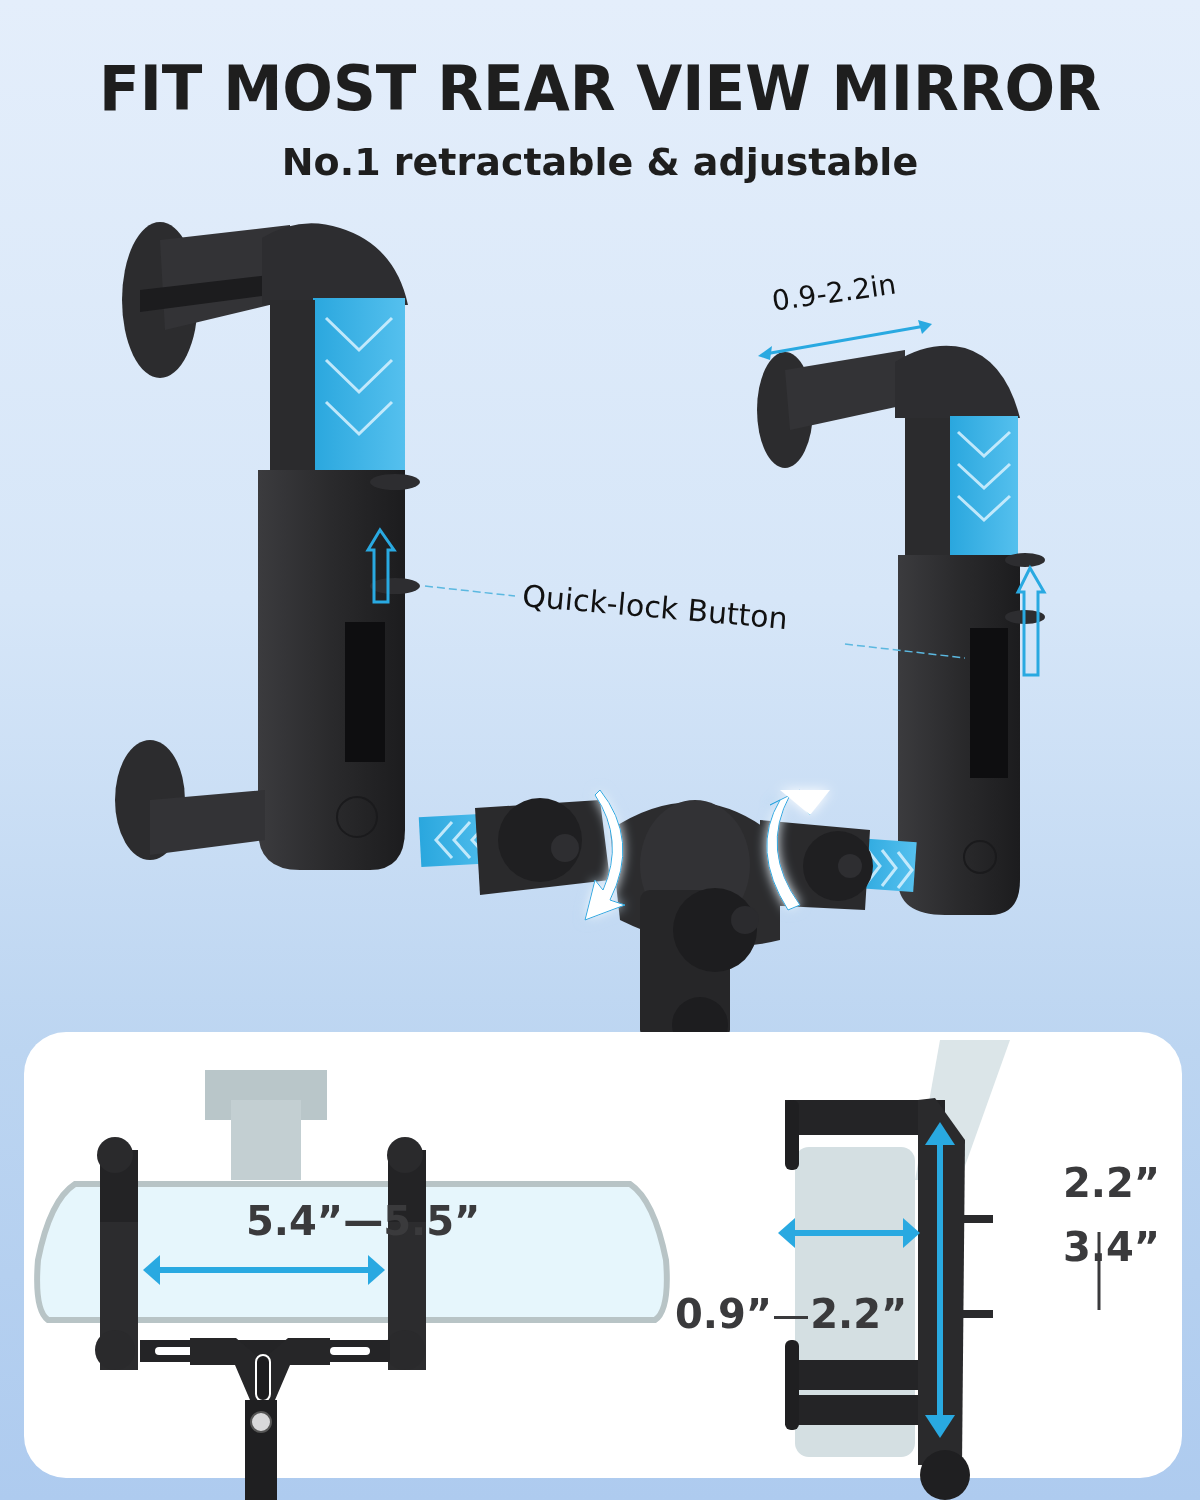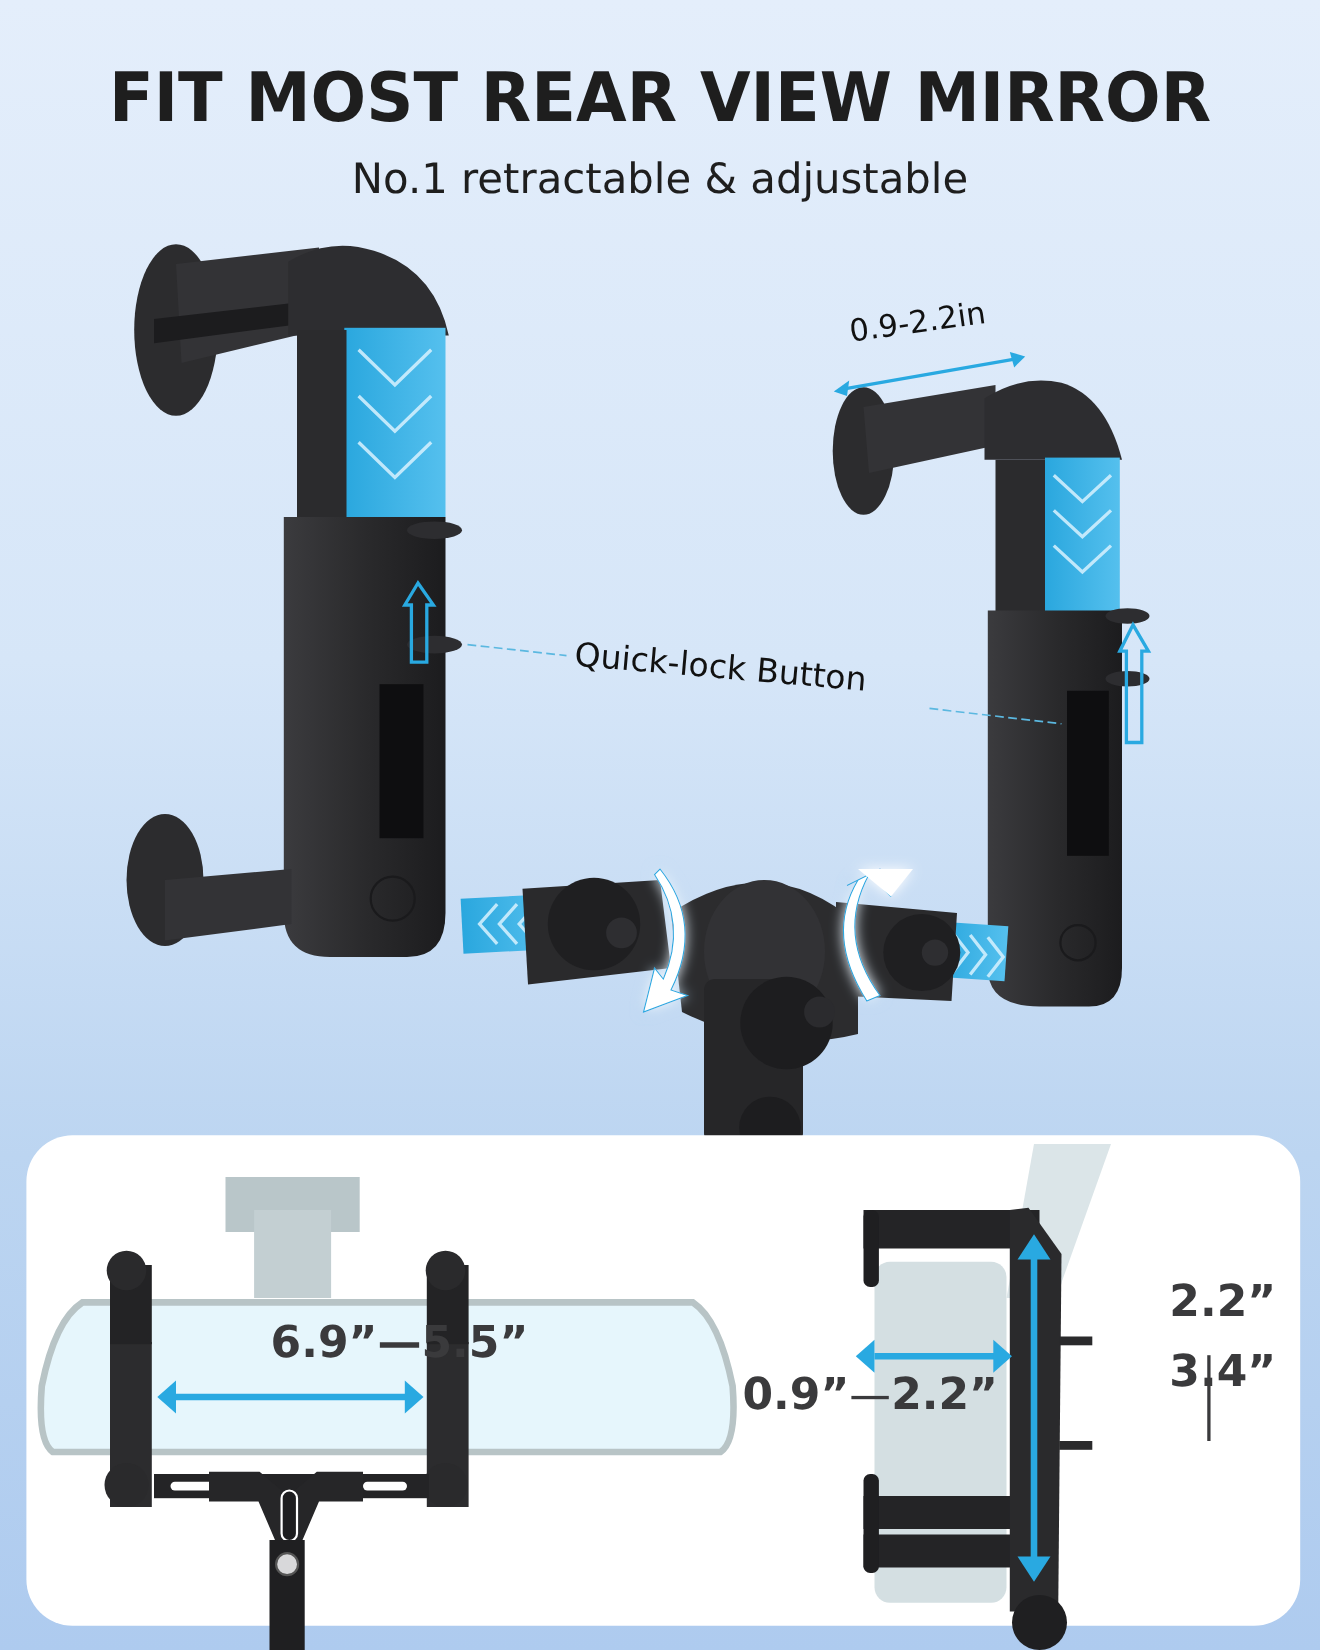--- a/index.html
+++ b/index.html
@@ -15,21 +15,21 @@
     text-align: center;
     font-family: "DejaVu Sans", sans-serif;
     font-weight: 900; font-size: 62px; letter-spacing: 0px;
     color: #1e1e1e;
     transform: scaleX(0.96);
   }
   .subhead {
     position: absolute; left: 0; top: 140px; width: 1200px;
     text-align: center;
     font-family: "DejaVu Sans", sans-serif;
-    font-size: 38px; font-weight: 400; color: #1e1e1e;
+    font-size: 38px; font-weight: 700; color: #1e1e1e;
   }
   .abs { position: absolute; }
   .callout {
     position: absolute; font-family: "DejaVu Sans", sans-serif; color: #111;
   }
   .card {
     position: absolute; left: 24px; top: 1032px; width: 1158px; height: 446px;
     background: #ffffff; border-radius: 42px;
   }
   .dim {
@@ -213,20 +213,20 @@
     <polygon points="940,418 925,395 955,395" fill="#29a9e1"></polygon>
 
     <line x1="795" y1="213" x2="905" y2="213" stroke="#29a9e1" stroke-width="6"></line>
     <polygon points="778,213 795,198 795,228" fill="#29a9e1"></polygon>
     <polygon points="920,213 903,198 903,228" fill="#29a9e1"></polygon>
 
     <line x1="1099" y1="212" x2="1099" y2="290" stroke="#3a3a3c" stroke-width="3"></line>
   </g>
 </svg>
 
-<div class="dim" style="left:246px;top:1198px;font-size:40px;">6.9”—5.5”</div>
-
-<div class="dim" style="left:675px;top:1245px;font-size:40px;">
+<div class="dim" style="left:246px;top:1198px;font-size:40px;">5.4”—5.5”</div>
+
+<div class="dim" style="left:675px;top:1291px;font-size:40px;">
   <span>0.9”</span><span style="display:inline-block;width:34px;height:3px;background:#3a3a3c;vertical-align:middle;margin:0 2px;"></span><span>2.2”</span>
 </div>
 
 <div class="dim" style="left:1063px;top:1160px;font-size:40px;">2.2”</div>
 <div class="dim" style="left:1063px;top:1224px;font-size:40px;">3.4”</div>
 
 </body></html>

